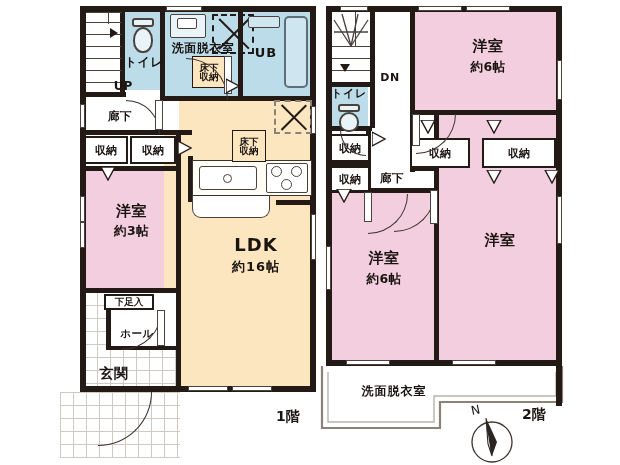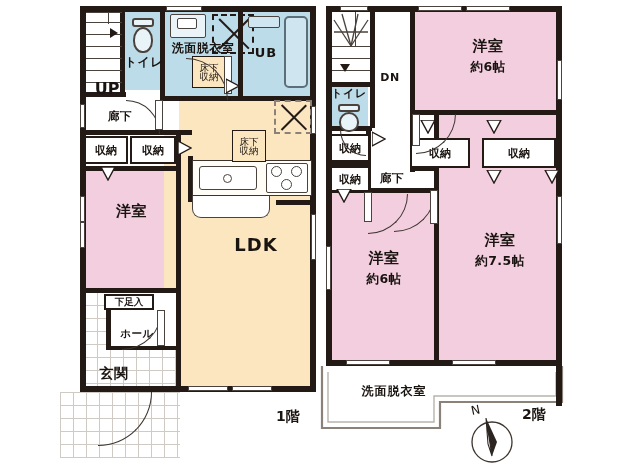--- a/index.html
+++ b/index.html
@@ -28,21 +28,21 @@
 
   
   .box{position:absolute;box-sizing:border-box;background:#fff;
        border:2px solid #231a16;display:flex;align-items:center;
        justify-content:center;font-weight:700;color:#1a1411;}
 
   
   .ufs{position:absolute;box-sizing:border-box;background:#fbe6c0;
        border:1.5px solid #231a16;display:flex;flex-direction:column;
        align-items:center;justify-content:center;line-height:1.0;
-       color:#1a1411;font-weight:400;}
+       color:#1a1411;font-weight:700;}
   .ufs span{display:block;}
 
   
   .arc{position:absolute;box-sizing:border-box;border:1.4px solid #3c332e;
        background:transparent;}
   .arc.br{border-top:none;border-left:none;border-radius:0 0 100% 0;}
   .arc.bl{border-top:none;border-right:none;border-radius:0 0 0 100%;}
   .arc.tr{border-bottom:none;border-left:none;border-radius:0 100% 0 0;}
 
   
@@ -215,31 +215,33 @@
 
     <div class="lbl" style="left:124px;top:56px;width:40px;font-size:12px;">
       <span>トイレ</span>
     </div>
     <div class="lbl" style="left:160px;top:42px;width:86px;font-size:12px;">
       <span>洗面脱衣室</span>
     </div>
     <div class="lbl" style="left:244px;top:46px;width:44px;font-size:13px;letter-spacing:1px;">
       <span>UB</span>
     </div>
-    <div class="lbl" style="left:92px;top:80px;width:30px;font-size:16px;letter-spacing:0;">
+    <div class="lbl" style="left:108px;top:80px;width:30px;font-size:12px;letter-spacing:0;">
       <span>UP</span>
     </div>
     <div class="lbl" style="left:98px;top:110px;width:44px;font-size:11.5px;">
       <span>廊下</span>
     </div>
     <div class="lbl" style="left:84px;top:203px;width:95px;font-size:15px;">
       <span>洋室</span>
+      <span class="sz" style="font-size:12.5px;margin-top:4px;">約3帖</span>
     </div>
     <div class="lbl" style="left:194px;top:235px;width:124px;font-size:18px;letter-spacing:1px;">
       <span>LDK</span>
+      <span class="sz" style="font-size:13px;margin-top:5px;">約16帖</span>
     </div>
     <div class="lbl" style="left:112px;top:328px;width:50px;font-size:10.5px;">
       <span>ホール</span>
     </div>
     <div class="lbl" style="left:88px;top:366px;width:52px;font-size:14px;">
       <span>玄関</span>
     </div>
 
     <div class="floor-tag" style="left:276px;top:408px;font-size:14px;">
       <span>1階</span>
@@ -364,21 +366,20 @@
     <div class="lbl" style="left:414px;top:38px;width:148px;font-size:15px;">
       <span>洋室</span>
       <span class="sz" style="font-size:12.5px;margin-top:5px;">約6帖</span>
     </div>
     <div class="lbl" style="left:330px;top:250px;width:108px;font-size:15px;">
       <span>洋室</span>
       <span class="sz" style="font-size:12.5px;margin-top:5px;">約6帖</span>
     </div>
     <div class="lbl" style="left:438px;top:232px;width:124px;font-size:15px;">
       <span>洋室</span>
-      <span class="sz" style="font-size:12.5px;margin-top:5px;">約7.5帖</span>
     </div>
     <div class="lbl" style="left:330px;top:88px;width:38px;font-size:11px;">
       <span>トイレ</span>
     </div>
     <div class="lbl" style="left:374px;top:172px;width:36px;font-size:11.5px;">
       <span>廊下</span>
     </div>
     <div class="lbl" style="left:344px;top:385px;width:100px;font-size:12px;letter-spacing:1px;">
       <span>洗面脱衣室</span>
     </div>

